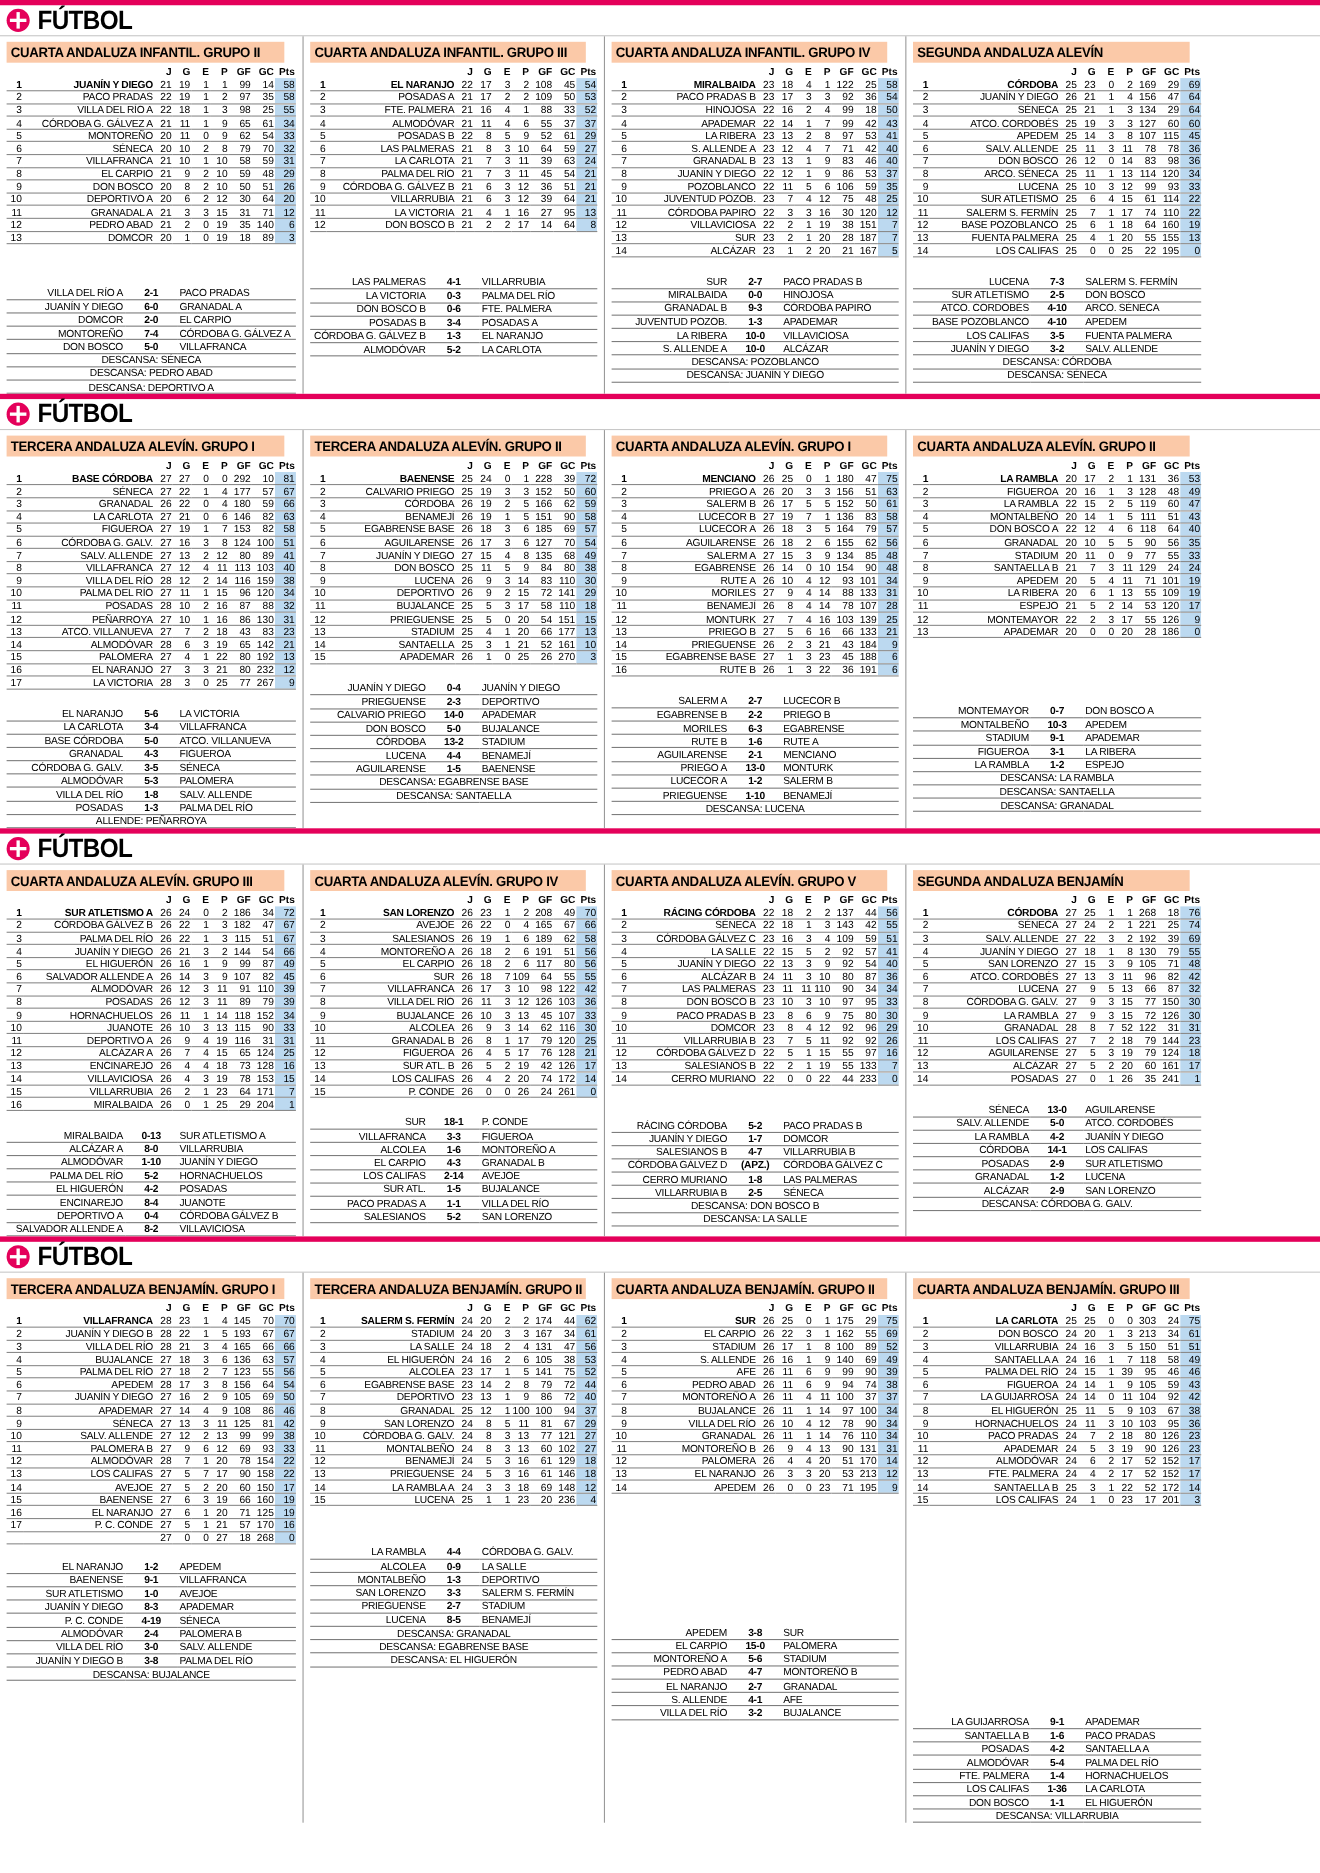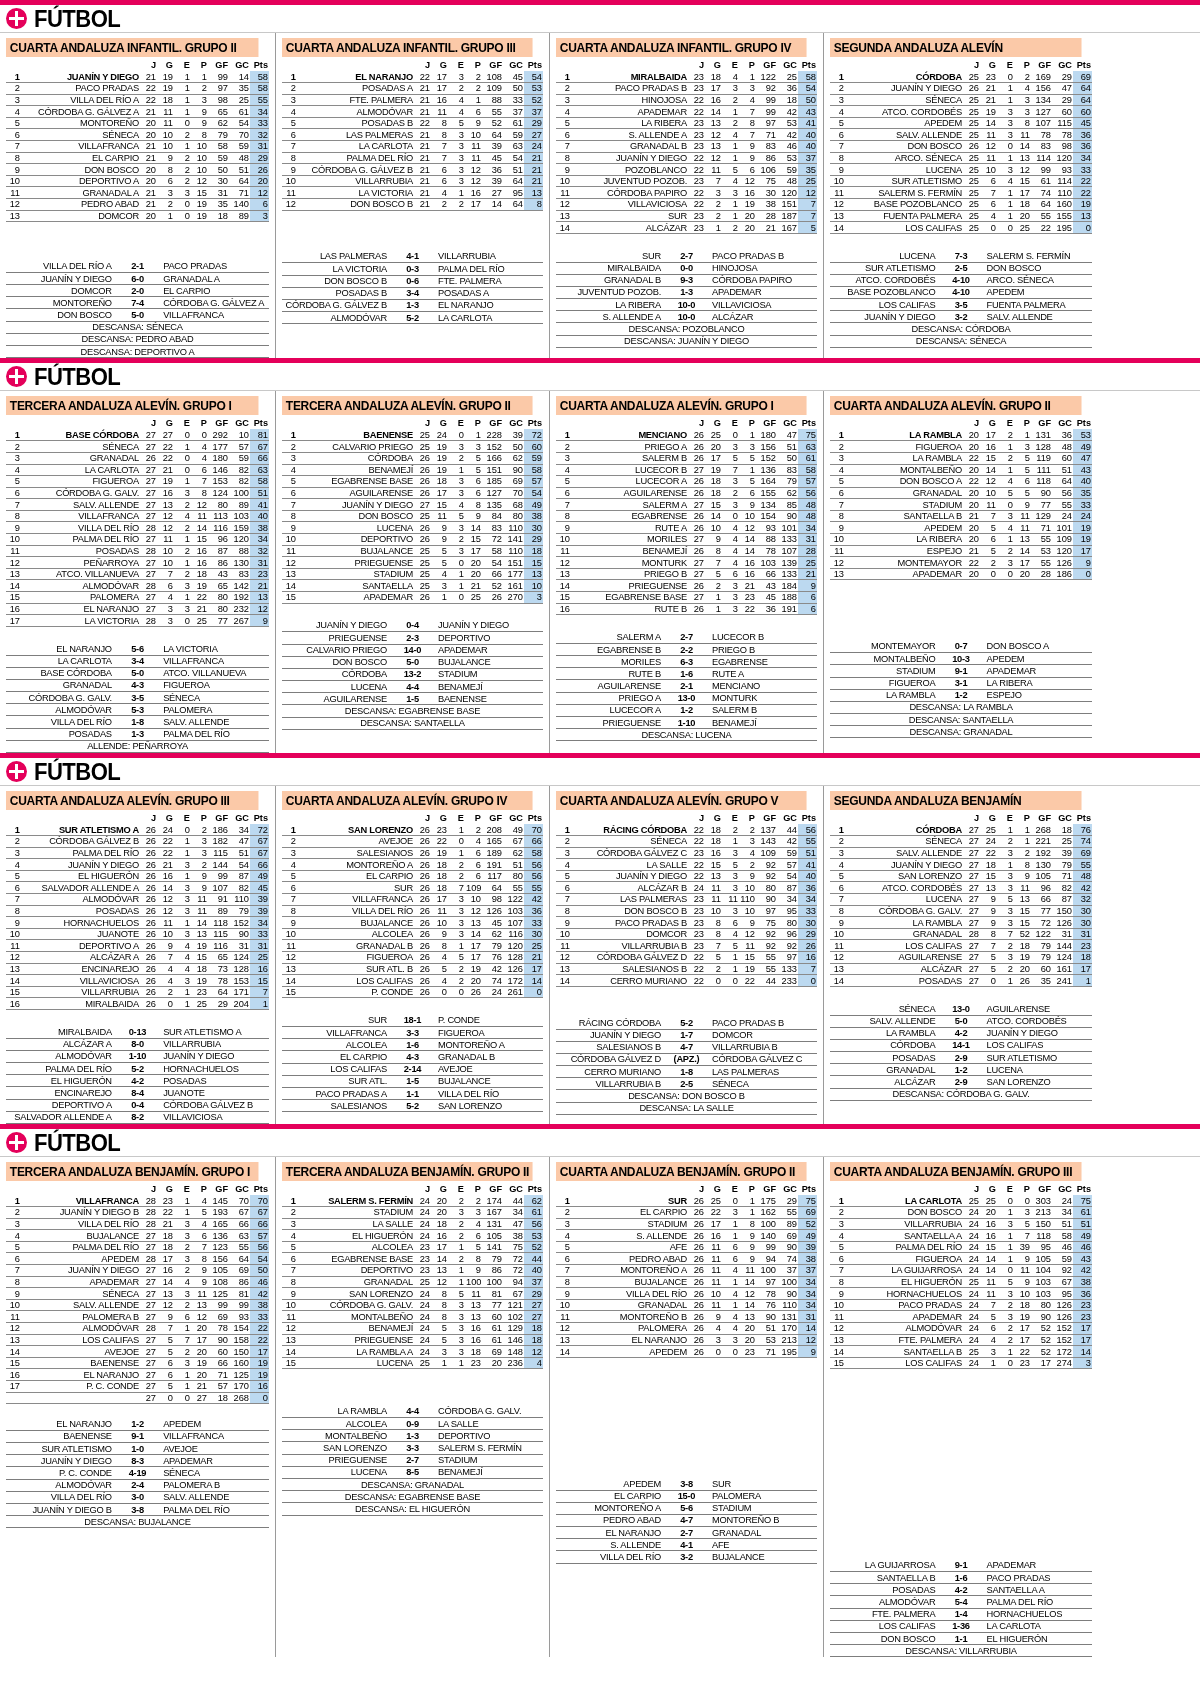--- a/index.html
+++ b/index.html
@@ -3690,21 +3690,21 @@
                   <td class="pts">14</td>
                 </tr>
                 <tr>
                   <td class="pos">15</td>
                   <td class="team">LOS CALIFAS</td>
                   <td class="num">24</td>
                   <td class="num">1</td>
                   <td class="num">0</td>
                   <td class="num">23</td>
                   <td class="num wide">17</td>
-                  <td class="num wide">274</td>
+                  <td class="num wide">201</td>
                   <td class="pts">3</td>
                 </tr>
               </tbody>
             </table>
             <div class="results" style="margin-top: 190px;">
               <table class="res">
                 <tbody>
                   <tr>
                     <td class="rhome">LA GUIJARROSA</td>
                     <td class="rscore">9-1</td>

